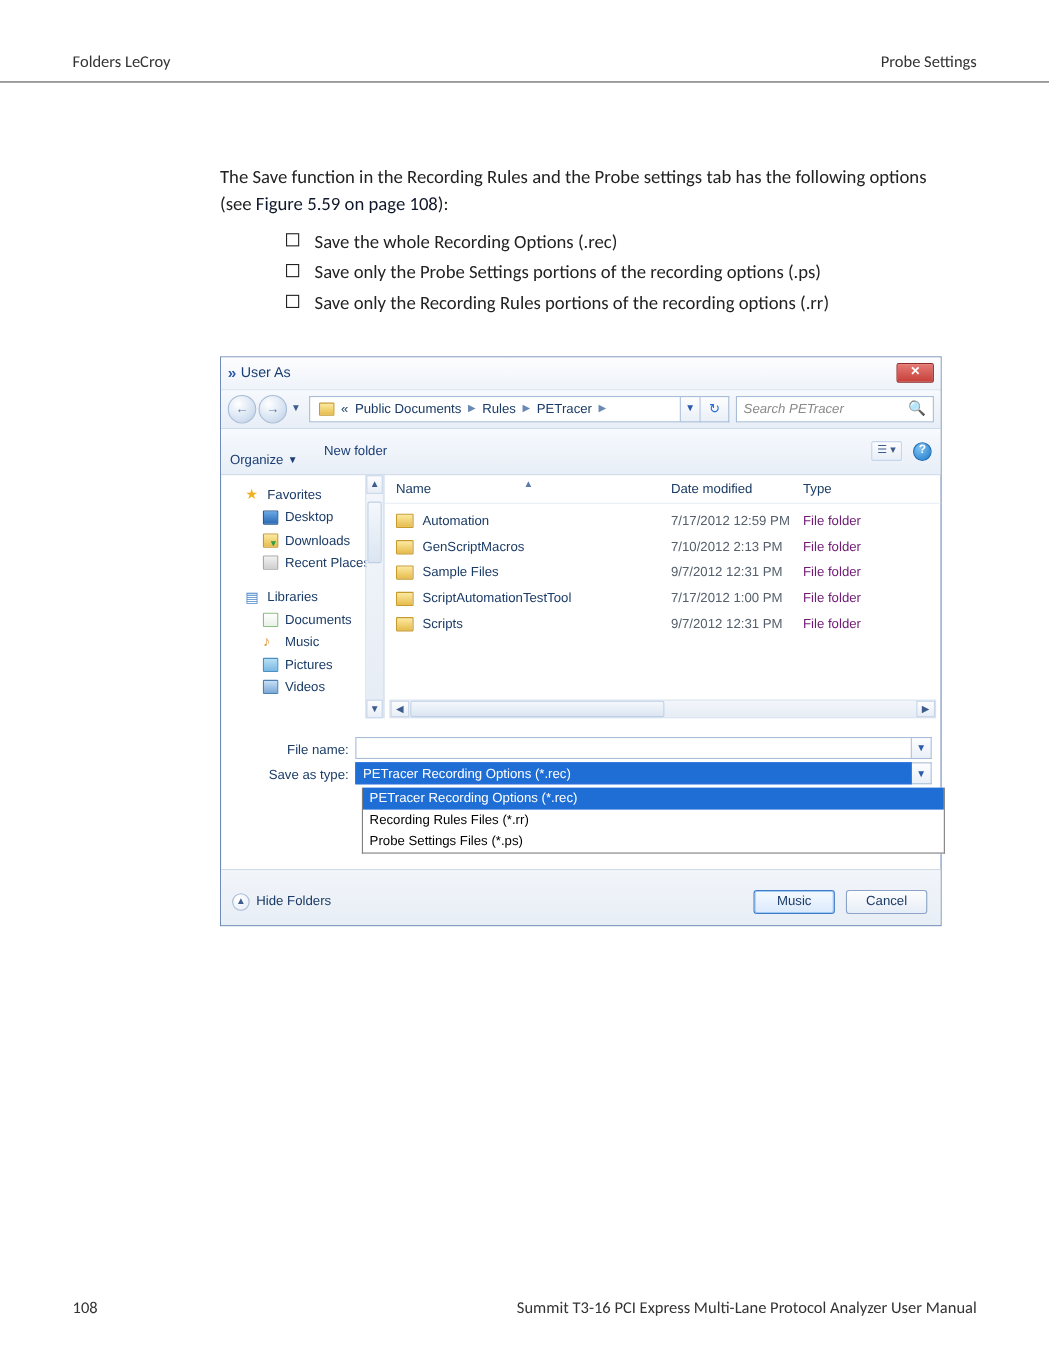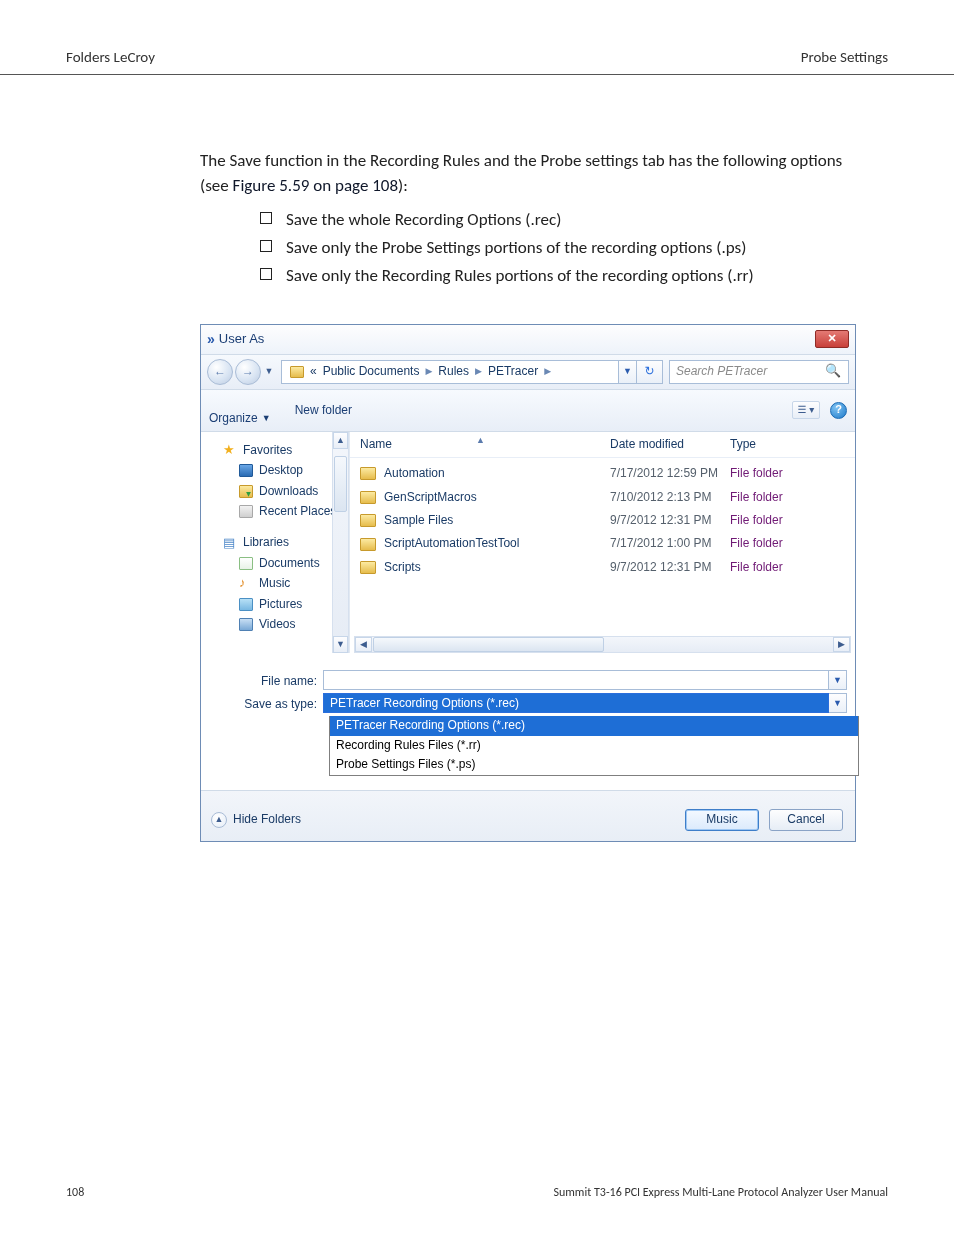--- a/index.html
+++ b/index.html
@@ -176,21 +176,21 @@
   }
   .dlg-btn.primary {
     border:1px solid #3e7ec9;
     box-shadow:0 0 0 1px #9ec7f3 inset;
     background:linear-gradient(#f4f9ff,#dbeafc);
   }
   .bottombar .spacer { flex:1; }
   .page-footer {
     position:absolute; left:0; right:0; bottom:36px;
     display:flex; justify-content:space-between;
-    font-size:12px; padding:0 66px; color:#333;
+    font-size:15px; padding:0 66px; color:#333;
   }
 </style>
 </head>
 <body>
 
 <div class="page-header">
   <span>Folders LeCroy</span>
   <span>Probe Settings</span>
 </div>
 

